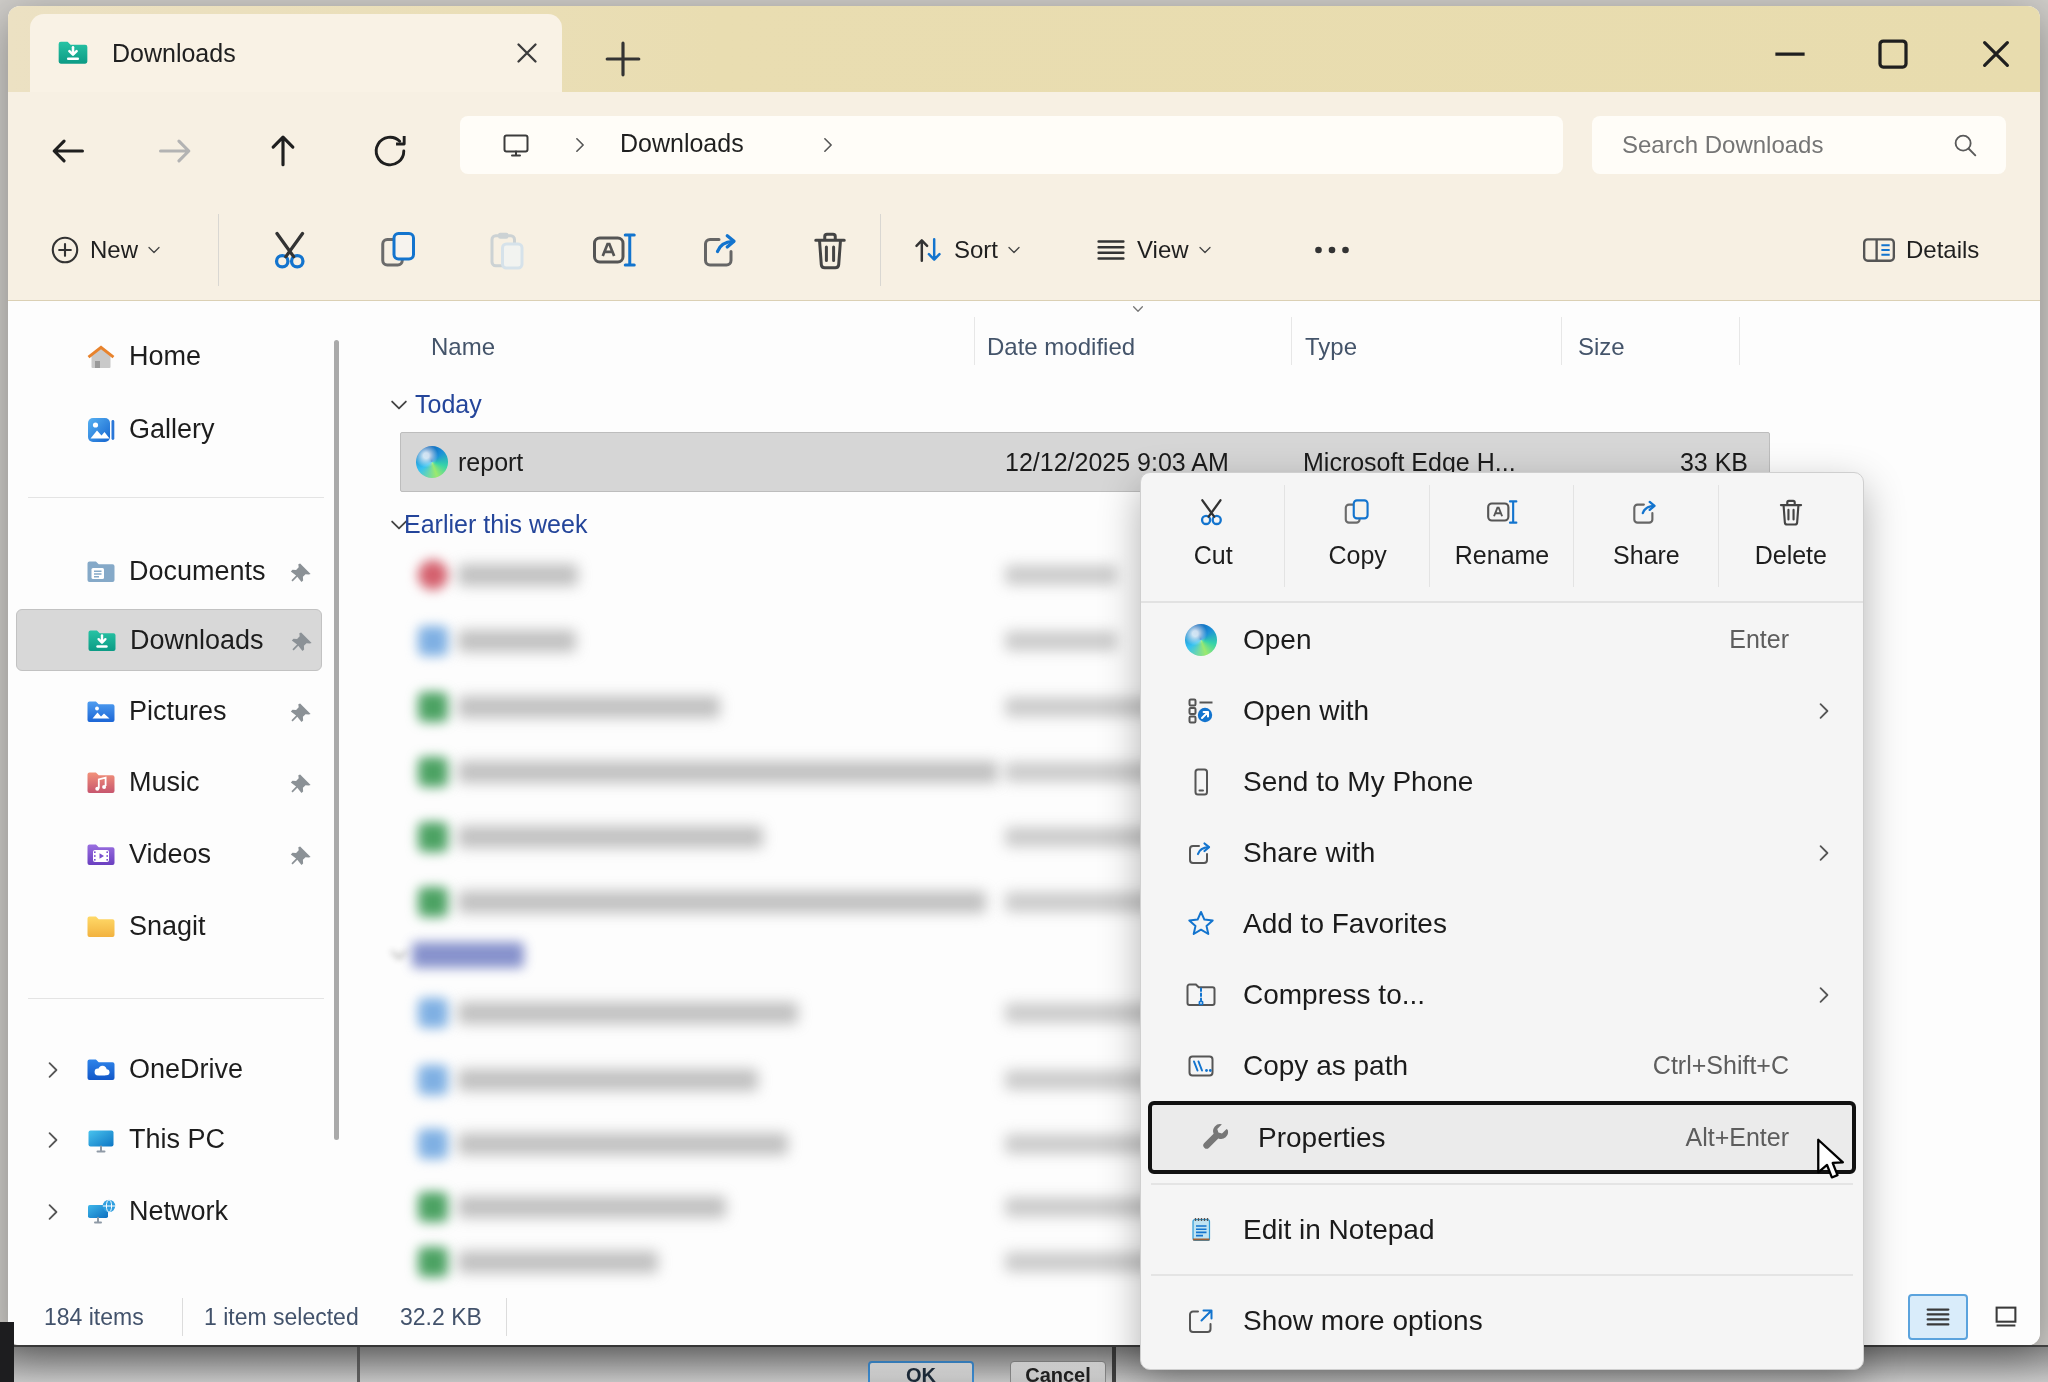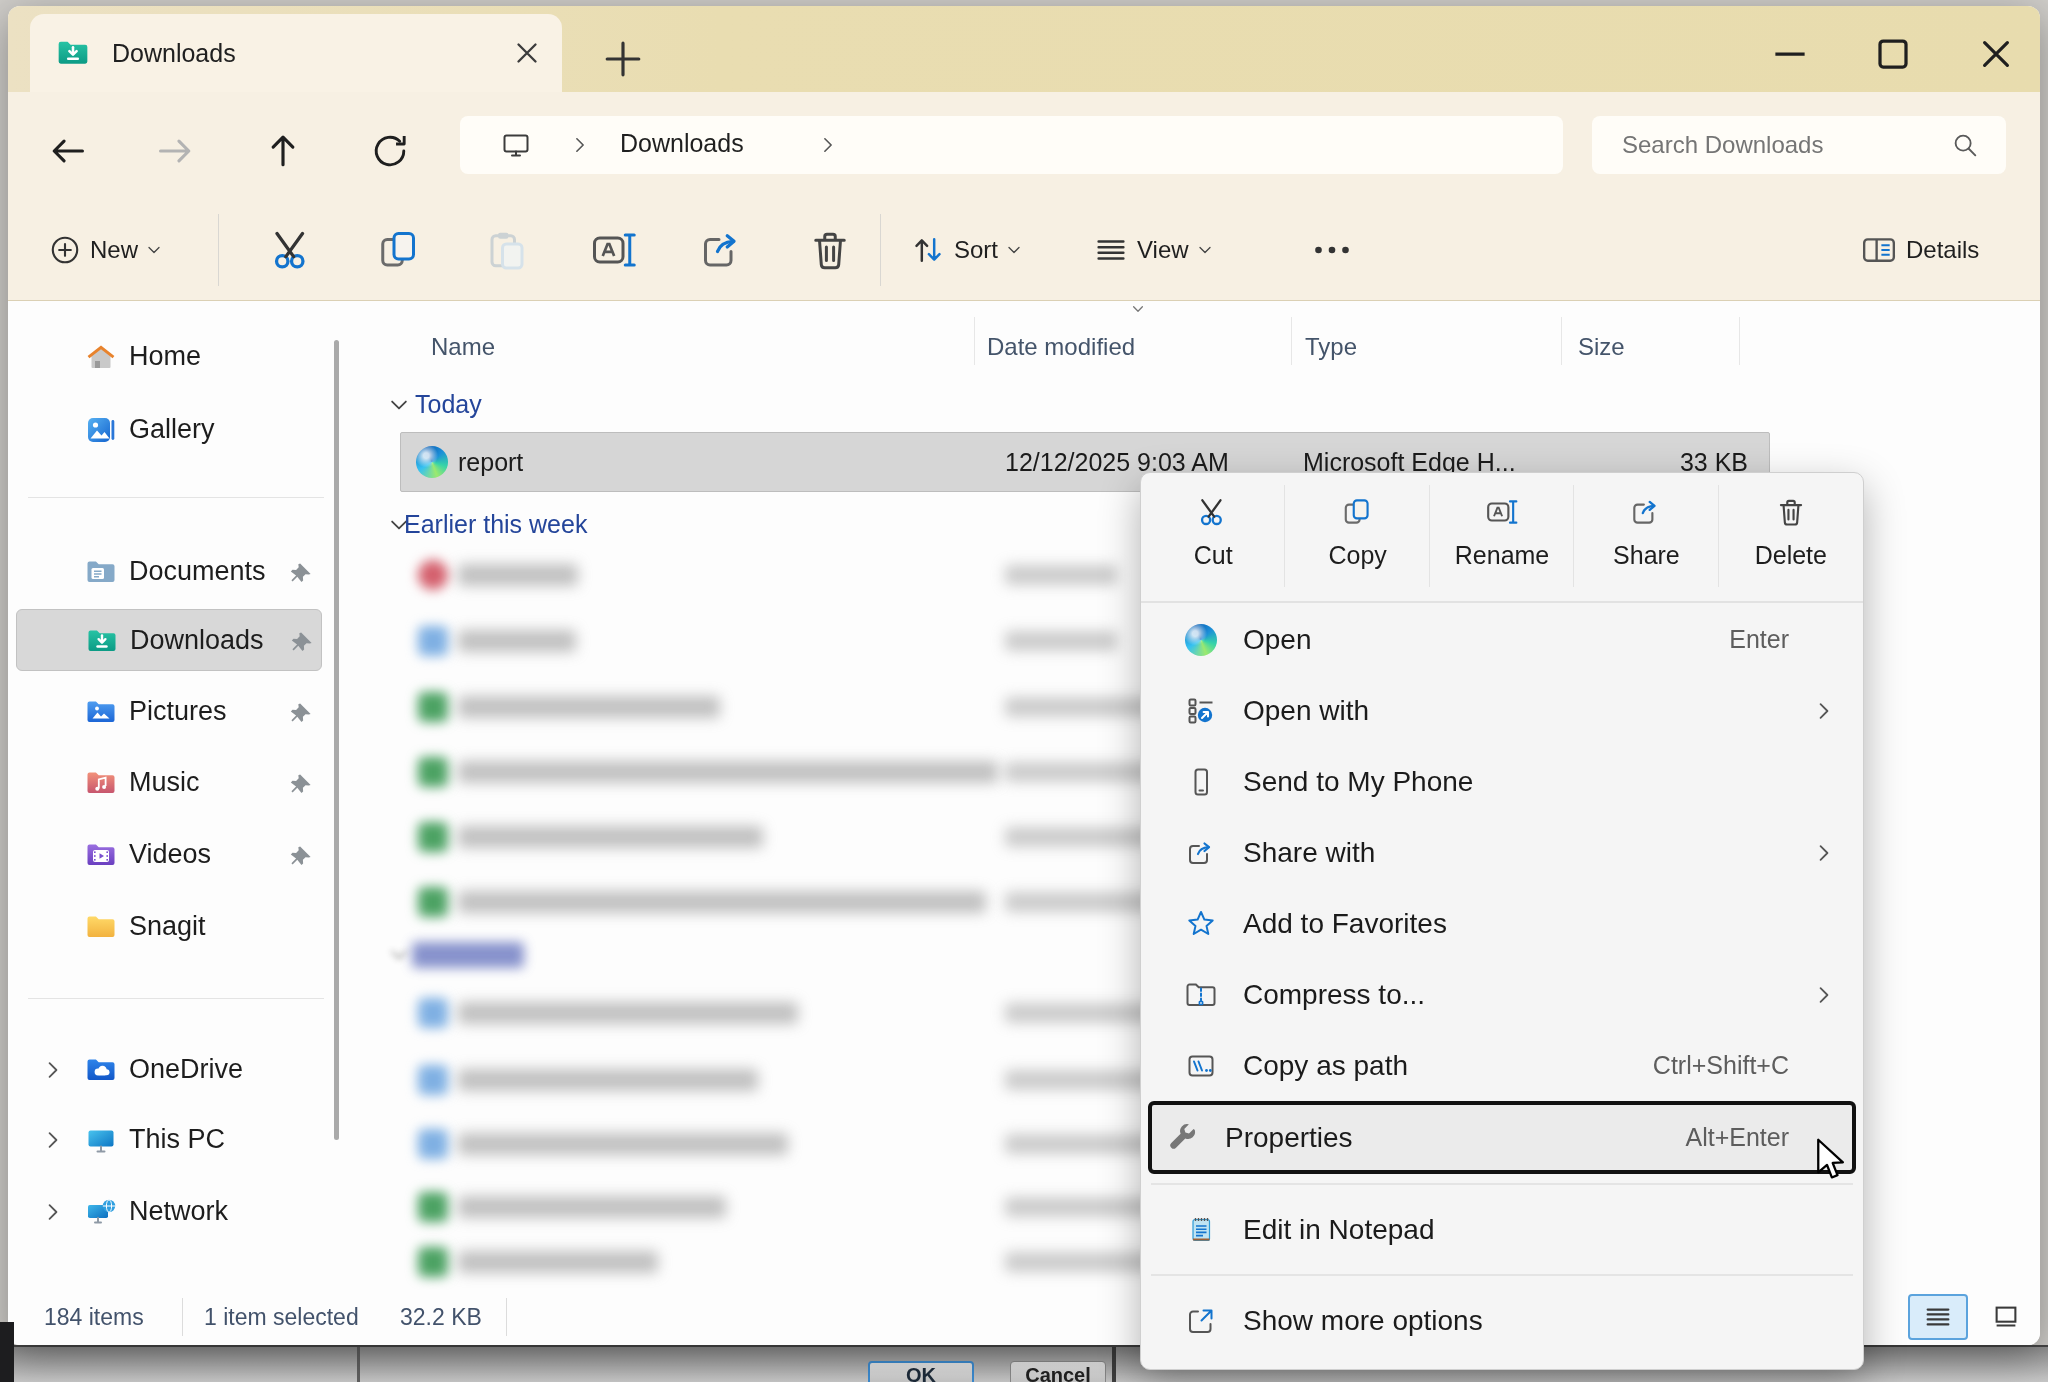--- a/index.html
+++ b/index.html
@@ -83,21 +83,21 @@
   .qa:not(:last-child)::after{content:"";position:absolute;right:0;top:12px;bottom:14px;width:1px;background:#e3e3e3;}
   .qa-ic{margin-top:22px;width:34px;height:34px;}
   .qa-label{margin-top:12px;font-size:25px;color:#1d1d1d;text-align:right;}
   .cm-hr{position:absolute;left:0;top:128px;width:100%;height:2px;background:#e2e2e2;}
   .cm-items{position:absolute;left:0;top:131px;width:100%;}
   .mi{position:relative;height:71px;display:flex;align-items:center;padding-left:44px;}
   .mi-ic{width:32px;height:32px;flex:0 0 32px;}
   .mi-label{margin-left:26px;font-size:28px;color:#1b1b1b;}
   .mi-sc{position:absolute;right:74px;font-size:25px;color:#5d5d5d;}
   .mi-chev{position:absolute;right:28px;width:22px;height:22px;}
-  .mi.hl{background:#ebebeb;border:4px solid #111;border-radius:6px;margin:0 7px;padding-left:15px;height:73px;}
+  .mi.hl{background:#ebebeb;border:4px solid #111;border-radius:6px;margin:0 7px;padding-left:48px;height:73px;}
   .mi.hl .mi-sc{right:63px;}
   .mdiv{height:20px;position:relative;}
   .mdiv::after{content:"";position:absolute;left:10px;right:10px;top:9px;height:2px;background:#e4e4e4;}
 
   .edge{border-radius:50%;width:100%;height:100%;
     background:radial-gradient(circle at 32% 30%,rgba(255,255,255,.8) 0 9%,rgba(255,255,255,0) 38%),
       conic-gradient(from 160deg at 50% 50%,#9ce96f,#35c1f1 22%,#0a5fb4 50%,#1b8fd8 68%,#36d3a9 85%,#9ce96f);}
   .edge-wrap{position:absolute;width:32px;height:32px;}
 
   

